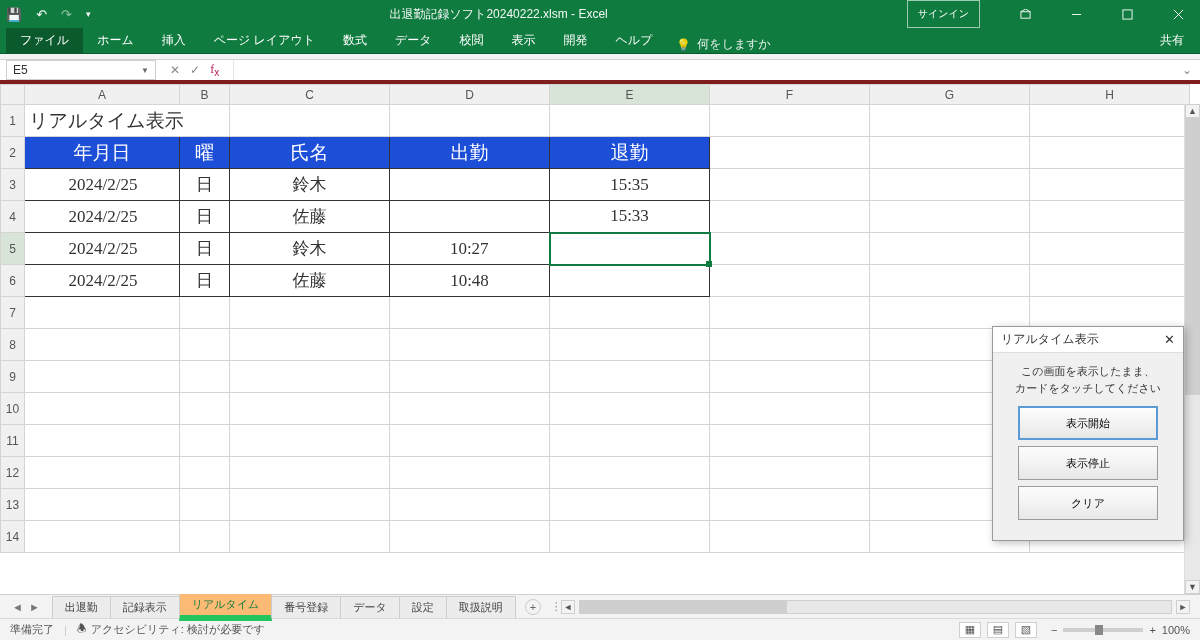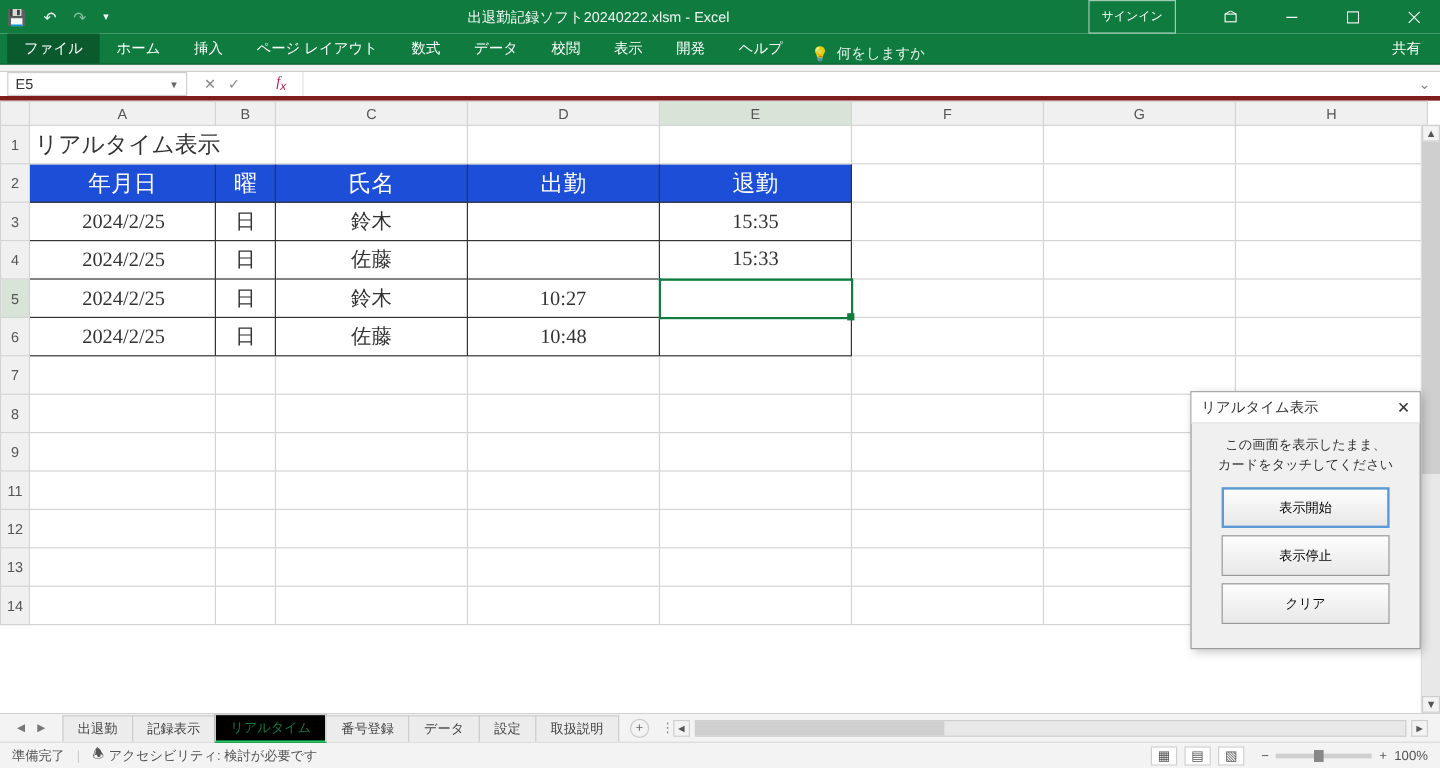--- a/index.html
+++ b/index.html
@@ -19,21 +19,21 @@
   .ribbon .tab.file { background:#0a5a2e; }
   .ribbon .tell { margin-left:10px; display:flex; align-items:center; gap:6px; opacity:.9; }
   .ribbon .share { margin-left:auto; padding:4px 10px;text-align:right; }
   
   .ribbonstrip { height:6px; background:#f3f3f3; border-bottom:1px solid #d0d0d0; }
   
   .fxrow { height:24px; background:#fff; border-bottom:4px solid #7f1d1d; display:flex; align-items:center; }
   .namebox { width:150px; border:1px solid #cfcfcf; margin:2px 0 2px 6px; height:20px; display:flex; align-items:center; padding:0 6px; font-size:12px; background:#fff; position:relative;}
   .namebox .dd { margin-left:auto; font-size:8px; color:#666;}
   .fxbtns { display:flex; align-items:center; gap:10px; padding:0 14px; color:#888;}
-  .fxbtns .fx { font-style:italic; font-family:"Times New Roman",serif; color:#be185d;margin-left:20px;}
+  .fxbtns .fx { font-family:"Times New Roman",serif; color:#be185d;}
   .fxinput { flex:1; height:20px; border-left:1px solid #e5e5e5; margin-right:20px; }
   .fxexpand { width:18px; color:#888; }
   
   .gridwrap { position:relative; height:calc(640px - 28px - 26px - 6px - 24px - 24px - 22px); background:#fff; }
   .grid { border-collapse:collapse; table-layout:fixed; }
   .grid th, .grid td { border:1px solid #d4d4d4; font-weight:normal; }
   .colhdr th { background:#f0f0f0; color:#555; height:20px; font-size:12px; text-align:center; }
   .colhdr th.sel { background:#d7e4d7; }
   .rowhdr { background:#f0f0f0; color:#555; width:24px; text-align:center; font-size:12px;}
   .rowhdr.sel { background:#d7e4d7; }
@@ -47,21 +47,21 @@
   td.cell.selE { border:2px solid #107c41 !important; position:relative; background:#fff;}
   td.cell.selE::after { content:""; position:absolute; right:-3px; bottom:-3px; width:6px; height:6px; background:#107c41; }
   
   .cA{width:155px;} .cB{width:50px;} .cC{width:160px;} .cD{width:160px;} .cE{width:160px;}
   .cF{width:160px;} .cG{width:160px;} .cH{width:160px;}
   .emptycell { height:32px; border:1px solid #333; }
   
   .sheetbar { height:24px; background:#f3f3f3; border-top:1px solid #d0d0d0; display:flex; align-items:center; font-size:11px; }
   .sheetnav { display:flex; gap:6px; padding:0 12px; color:#777;}
   .sheettab { padding:3px 12px; border:1px solid #ccc; border-bottom:none; background:#ececec; color:#444; cursor:pointer; margin-right:-1px;}
-  .sheettab.active { background:#000000; border-bottom:2px solid #22c55e; color:#0f7b3f;font-family:Liberation Serif, serif; }
+  .sheettab.active { background:#fdba74; border-bottom:6px solid #22c55e; color:#0f7b3f;font-family:Liberation Serif, serif; }
   .addsheet { margin-left:10px; color:#666; border:1px solid #ccc; border-radius:50%; width:16px; height:16px; display:flex; align-items:center; justify-content:center; font-size:11px;}
   .hscroll { flex:1; margin:0 10px; display:flex; align-items:center; gap:4px;}
   .hscroll .track{ flex:1; height:14px; background:#e8e8e8; border:1px solid #cfcfcf; position:relative;}
   .hscroll .thumb{ position:absolute; left:0; top:0; height:100%; width:35%; background:#cfcfcf;}
   .hscroll .arrow{ width:14px;height:14px;border:1px solid #cfcfcf;background:#f3f3f3;display:flex;align-items:center;justify-content:center;color:#555;font-size:9px;}
   
   .status { height:22px; background:#f3f3f3; border-top:1px solid #d9d9d9; display:flex; align-items:center; padding:0 10px; font-size:11px; color:#555;}
   .status .right { margin-left:auto; display:flex; align-items:center; gap:6px;}
   .viewbtn { width:22px; height:16px; border:1px solid #cfcfcf; background:#fff; display:flex; align-items:center; justify-content:center;}
   .zoom { display:flex; align-items:center; gap:6px; margin-left:8px;}
@@ -262,20 +262,31 @@
           <td class="emptycell"></td>
           <td class="emptycell"></td>
           <td class="emptycell"></td>
           <td class="emptycell"></td>
           <td class="emptycell"></td>
           <td class="cell"></td>
           <td class="cell"></td>
           <td class="cell"></td>
         </tr>
   <tr>
+          <th class="rowhdr">10</th>
+          <td class="emptycell"></td>
+          <td class="emptycell"></td>
+          <td class="emptycell"></td>
+          <td class="emptycell"></td>
+          <td class="emptycell"></td>
+          <td class="cell"></td>
+          <td class="cell"></td>
+          <td class="cell"></td>
+        </tr>
+  <tr>
           <th class="rowhdr">11</th>
           <td class="emptycell"></td>
           <td class="emptycell"></td>
           <td class="emptycell"></td>
           <td class="emptycell"></td>
           <td class="emptycell"></td>
           <td class="cell"></td>
           <td class="cell"></td>
           <td class="cell"></td>
         </tr>

